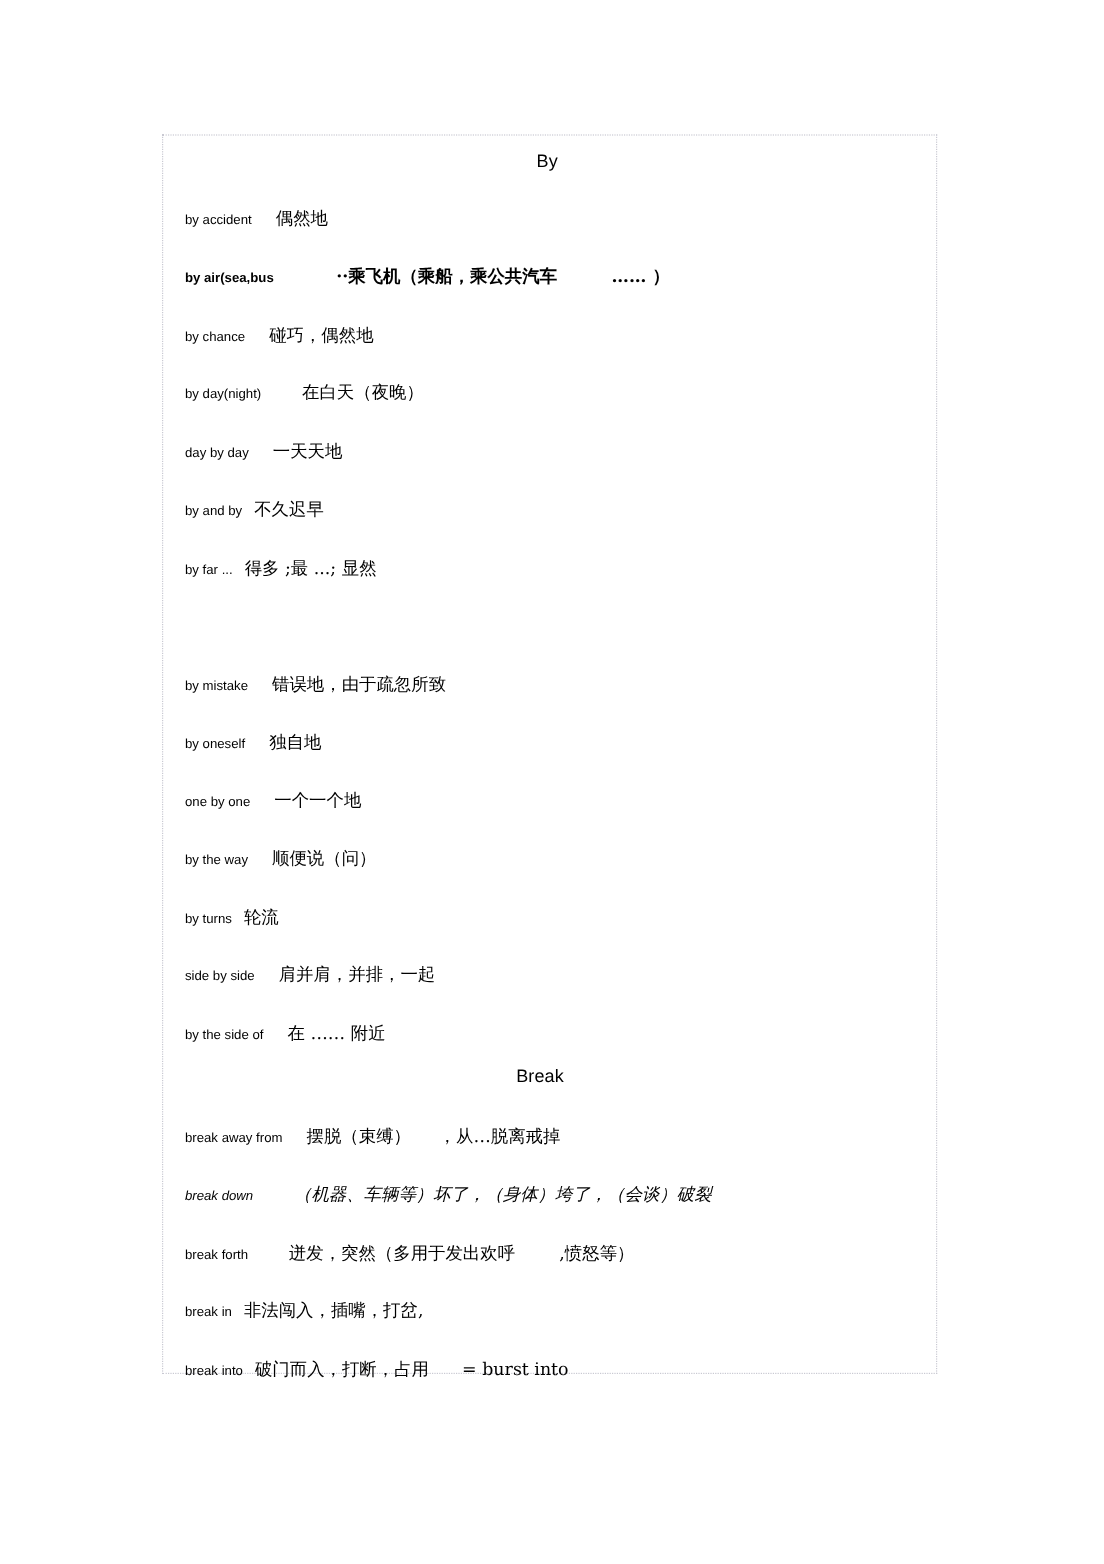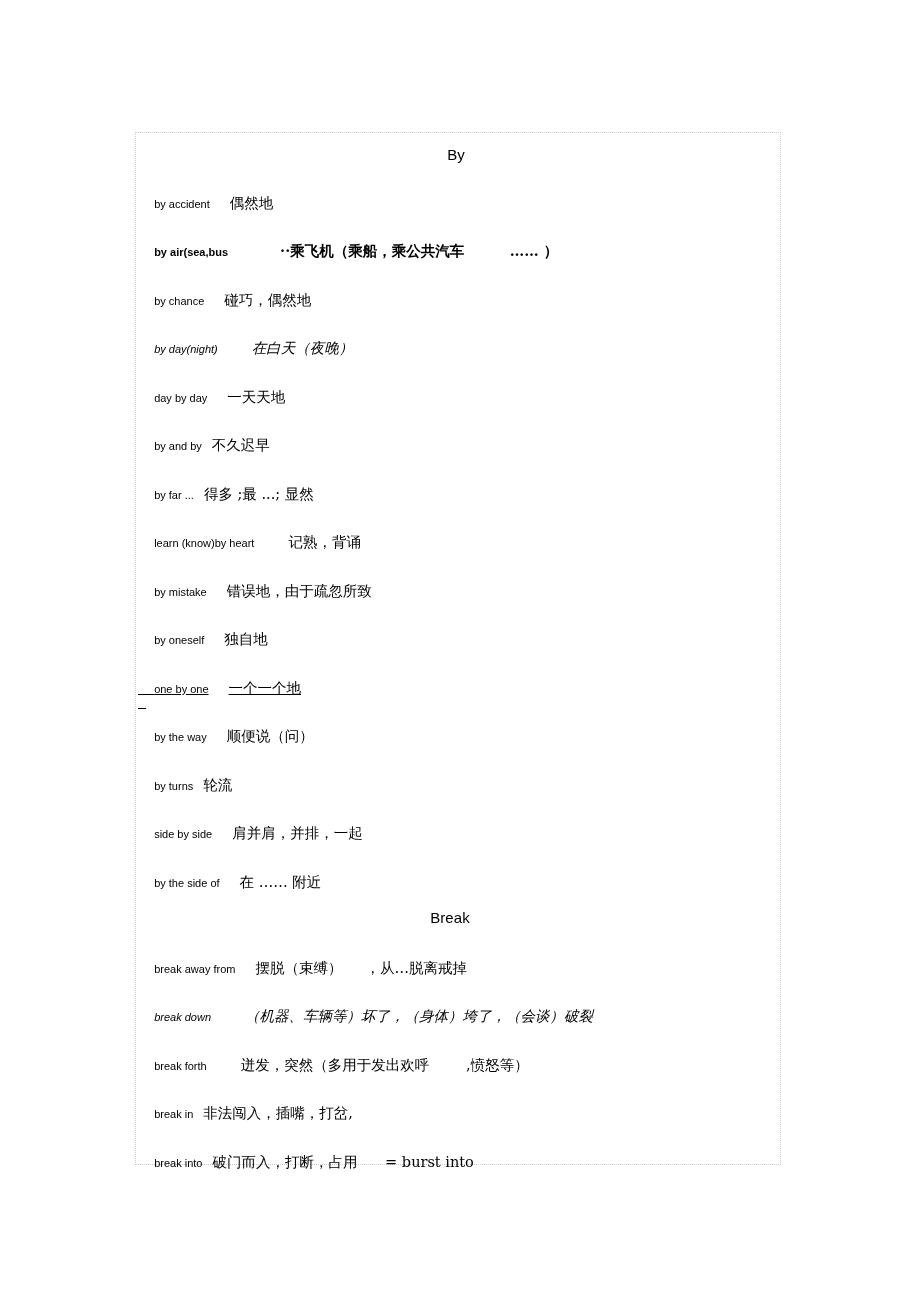--- a/index.html
+++ b/index.html
@@ -13,21 +13,21 @@
     background: #ffffff;
     font-family: "Liberation Sans", "DejaVu Sans", sans-serif;
     color: #000000;
     overflow: hidden;
   }
 
   
   #doc-frame {
     position: absolute;
     left: 135px;
-    top: 132px;
+    top: 112px;
     width: 646px;
     height: 1033px;
     border: 1px dotted #c9c9d2;
     box-sizing: border-box;
   }
 
   .section-heading {
     text-align: center;
     font-size: 15px;
     line-height: 1;
@@ -72,28 +72,28 @@
   }
   .gap-sm { width: 10px; }
   .gap-md { width: 20px; }
   .gap-lg { width: 34px; }
   .gap-xl { width: 52px; }
 
   
   .r0  { top: 48px; }
   .r1  { top: 96px; font-weight: bold; }
   .r2  { top: 145px; }
-  .r3  { top: 193px; font-style: italic; }
+  .r3  { top: 193px; }
   .r4  { top: 242px; }
   .r5  { top: 290px; }
   .r6  { top: 339px; }
   .r7  { top: 387px; }
   .r8  { top: 436px; }
   .r9  { top: 484px; }
-  .r10 { top: 533px; text-decoration: underline; }
+  .r10 { top: 533px; }
   .r11 { top: 581px; }
   .r12 { top: 630px; }
   .r13 { top: 678px; }
   .r14 { top: 727px; }
 
   
   .b0 { top: 813px; }
   .b1 { top: 861px; font-style: italic; }
   .b2 { top: 910px; }
   .b3 { top: 958px; }
@@ -119,23 +119,20 @@
     <span class="term">by day(night)</span><span class="gap gap-lg"></span><span class="gloss">在白天（夜晚）</span>
   </div>
   <div class="entry r4">
     <span class="term">day by day</span><span class="gap gap-md"></span><span class="gloss">一天天地</span>
   </div>
   <div class="entry r5">
     <span class="term">by and by</span><span class="gap gap-sm"></span><span class="gloss">不久迟早</span>
   </div>
   <div class="entry r6">
     <span class="term">by far ...</span><span class="gap gap-sm"></span><span class="gloss">得多 ;最 ...; 显然</span>
-  </div>
-  <div class="entry r7">
-    <span class="term">learn (know)by heart</span><span class="gap gap-lg"></span><span class="gloss">记熟，背诵</span>
   </div>
   <div class="entry r8">
     <span class="term">by mistake</span><span class="gap gap-md"></span><span class="gloss">错误地，由于疏忽所致</span>
   </div>
   <div class="entry r9">
     <span class="term">by oneself</span><span class="gap gap-md"></span><span class="gloss">独自地</span>
   </div>
   <div class="entry r10">
     <span class="term">one by one</span><span class="gap gap-md"></span><span class="gloss">一个一个地</span>
   </div>

